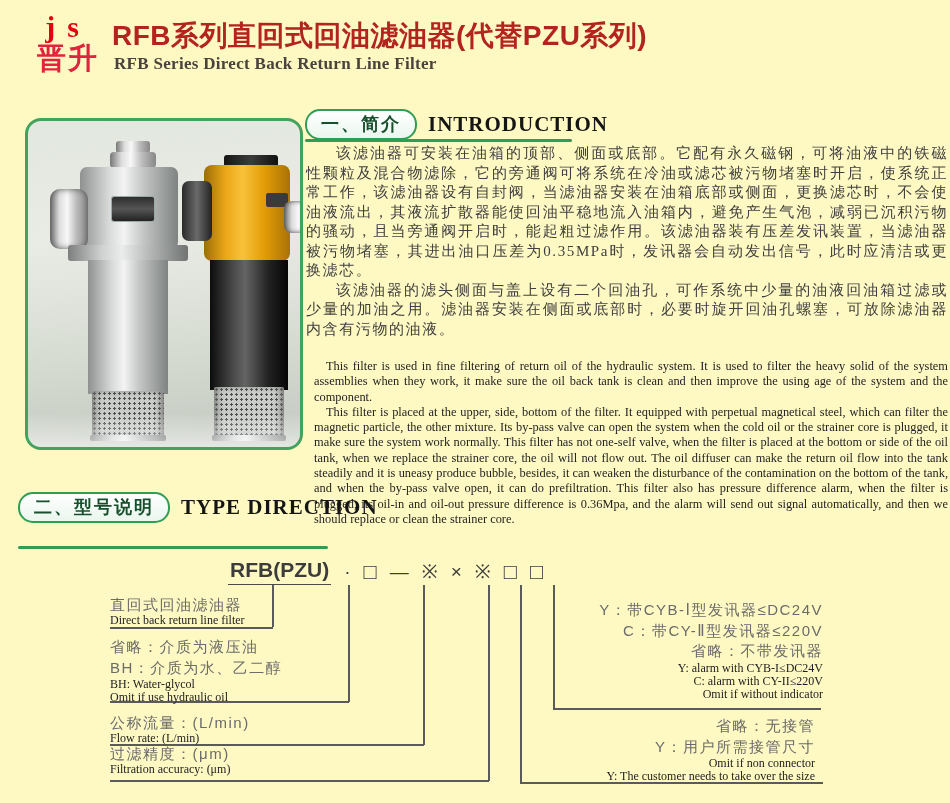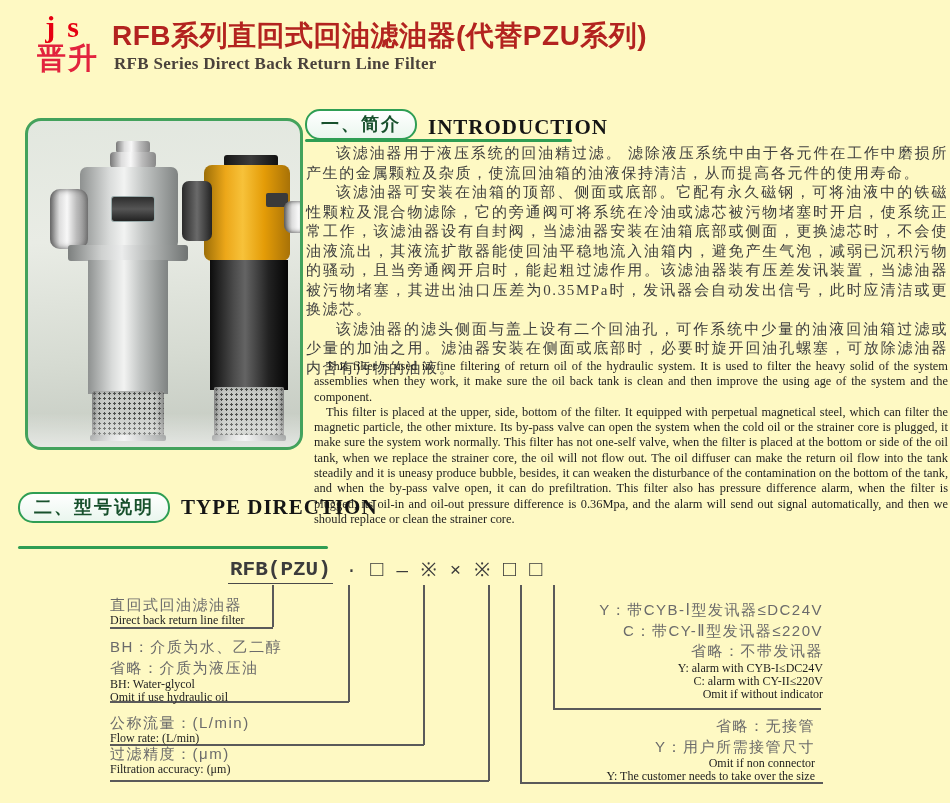--- a/index.html
+++ b/index.html
@@ -45,21 +45,21 @@
            color:#3f3f3f;text-align:justify;letter-spacing:1.6px;
            font-family:"Liberation Serif","DejaVu Serif",serif;}
   .cn-text p{margin:0;text-indent:2em;}
   .en-text{position:absolute;left:314px;top:359px;width:634px;
            font-family:"Liberation Serif","DejaVu Serif",serif;font-size:12.4px;line-height:15.3px;
            color:#1e1e1e;text-align:justify;}
   .en-text p{margin:0;text-indent:12px;}
 
   
   .model-line{position:absolute;left:228px;top:558px;display:flex;align-items:center;gap:13px;
-              font-family:Liberation Mono, monospace;color:#3c3c3c;}
+              font-family:Liberation Sans, sans-serif;color:#3c3c3c;}
   .model-base{font-size:21px;font-weight:bold;border-bottom:1.5px solid #4a4a4a;padding:0 2px 2px 2px;}
   .model-sym{font-size:19px;line-height:1;}
   .sym-big{font-size:22px;}
   .vline{position:absolute;width:1.5px;background:#5a5a5a;}
   .hline{position:absolute;height:1.5px;background:#5a5a5a;}
 
   .dgroup{position:absolute;white-space:nowrap;}
   .dl-cn{font-size:15px;line-height:18px;color:#6b6b6b;letter-spacing:1.5px;}
   .dl-cn2{font-size:15px;line-height:20.5px;color:#6b6b6b;letter-spacing:1.5px;}
   .dl-en{font-family:"Liberation Serif","DejaVu Serif",serif;font-size:12px;line-height:13px;color:#222;}
@@ -93,28 +93,27 @@
     <div class="yellow" style="left:176px;top:44px;width:86px;height:96px;border-radius:8px;"></div>
     <div style="left:154px;top:60px;width:30px;height:60px;background:linear-gradient(90deg,#2a2a2a,#6a6a6a,#222);border-radius:7px;"></div>
     <div style="left:238px;top:72px;width:22px;height:14px;background:#3a3a3a;border-radius:2px;"></div>
     <div class="chrome" style="left:256px;top:80px;width:32px;height:32px;border-radius:8px;box-shadow:inset 0 0 5px #444;"></div>
     <div class="blackb" style="left:182px;top:139px;width:78px;height:130px;"></div>
     <div class="mesh" style="left:186px;top:266px;width:70px;height:50px;border-radius:2px;"></div>
     <div class="silver2" style="left:184px;top:314px;width:74px;height:6px;border-radius:2px;"></div>
     <div class="reflect"></div>
   </div>
 
-  <div class="sec-head" style="left:305px;top:109px;align-items:flex-end;">
+  <div class="sec-head" style="left:305px;top:109px;">
     <span class="pill">一、简介</span>
     <span class="sec-title">INTRODUCTION</span>
   </div>
   <div class="green-rule" style="left:305px;top:139px;width:267px;"></div>
 
   <div class="cn-text">
-    <p>该滤油器用于液压系统的回油精过滤。 滤除液压系统中由于各元件在工作中磨损所产生的金属颗粒及杂质，使流回油箱的油液保持清洁，从而提高各元件的使用寿命。</p>
     <p>该滤油器可安装在油箱的顶部、侧面或底部。它配有永久磁钢，可将油液中的铁磁性颗粒及混合物滤除，它的旁通阀可将系统在冷油或滤芯被污物堵塞时开启，使系统正常工作，该滤油器设有自封阀，当滤油器安装在油箱底部或侧面，更换滤芯时，不会使油液流出，其液流扩散器能使回油平稳地流入油箱内，避免产生气泡，减弱已沉积污物的骚动，且当旁通阀开启时，能起粗过滤作用。该滤油器装有压差发讯装置，当滤油器被污物堵塞，其进出油口压差为0.35MPa时，发讯器会自动发出信号，此时应清洁或更换滤芯。</p>
     <p>该滤油器的滤头侧面与盖上设有二个回油孔，可作系统中少量的油液回油箱过滤或少量的加油之用。滤油器安装在侧面或底部时，必要时旋开回油孔螺塞，可放除滤油器内含有污物的油液。</p>
   </div>
 
   <div class="en-text">
     <p>This filter is used in fine filtering of return oil of the hydraulic system. It is used to filter the heavy solid of the system assemblies when they work, it make sure the oil back tank is clean and then improve the using age of the system and the component.</p>
     <p>This filter is placed at the upper, side, bottom of the filter. It equipped with perpetual magnetical steel, which can filter the magnetic particle, the other mixture. Its by-pass valve can open the system when the cold oil or the strainer core is plugged, it make sure the system work normally. This filter has not one-self valve, when the filter is placed at the bottom or side of the oil tank, when we replace the strainer core, the oil will not flow out. The oil diffuser can make the return oil flow into the tank steadily and it is uneasy produce bubble, besides, it can weaken the disturbance of the contamination on the bottom of the tank, and when the by-pass valve open, it can do prefiltration. This filter also has pressure difference alarm, when the filter is plugged, its oil-in and oil-out pressure difference is 0.36Mpa, and the alarm will send out signal automatically, and then we should replace or clean the strainer core.</p>
   </div>
 
   <div class="sec-head" style="left:18px;top:492px;">
@@ -147,22 +146,22 @@
   <div class="hline" style="left:110px;top:744px;width:314px;"></div>
   <div class="hline" style="left:110px;top:780px;width:379px;"></div>
   <div class="hline" style="left:553px;top:708px;width:268px;"></div>
   <div class="hline" style="left:520px;top:782px;width:303px;"></div>
 
   <div class="dgroup" style="left:110px;top:596px;">
     <div class="dl-cn">直回式回油滤油器</div>
     <div class="dl-en">Direct back return line filter</div>
   </div>
   <div class="dgroup" style="left:110px;top:637px;">
+    <div class="dl-cn2">省略：介质为液压油</div>
     <div class="dl-cn2">BH：介质为水、乙二醇</div>
-    <div class="dl-cn2">省略：介质为液压油</div>
     <div class="dl-en">BH: Water-glycol</div>
     <div class="dl-en">Omit if use hydraulic oil</div>
   </div>
   <div class="dgroup" style="left:110px;top:714px;">
     <div class="dl-cn">公称流量：(L/min)</div>
     <div class="dl-en">Flow rate: (L/min)</div>
   </div>
   <div class="dgroup" style="left:110px;top:745px;">
     <div class="dl-cn">过滤精度：(μm)</div>
     <div class="dl-en">Filtration accuracy: (μm)</div>

